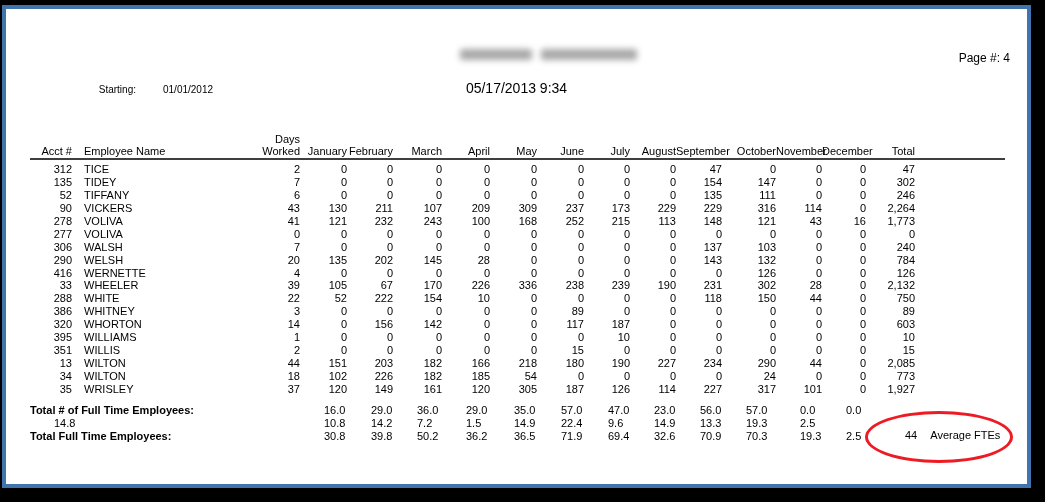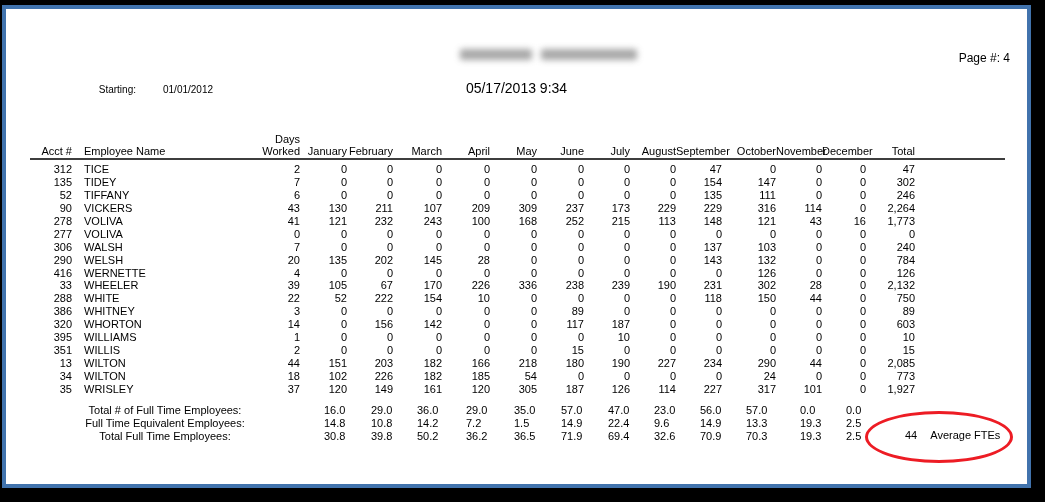--- a/index.html
+++ b/index.html
@@ -40,21 +40,21 @@
   .hcell.hname { text-align:left; padding-left:12px; }
   .hrule { width:975px; border-top:2px solid #3e3e3e; margin-top:1px; }
 
   .tbody { margin-top:3px; }
   .trow { width:885px; height:12.95px; line-height:12.95px; font-size:11px; }
   .cell { text-align:right; white-space:nowrap; }
   .cell.name { text-align:left; padding-left:12px; }
 
   .summary { margin-top:8px; }
   .srow { width:885px; height:13px; line-height:13px; font-size:11px; }
-  .slabel { text-align:center; white-space:nowrap; }
+  .slabel { text-align:left; white-space:nowrap;font-weight:bold; }
   .sval { position:relative; left:24px; }
 
   
   .avg-ellipse { position:absolute; left:859px; top:402px; width:148px; height:52px;
     border:3px solid #ed1c24; border-radius:50%; }
   .avg-text { position:absolute; left:899px; top:420px; display:flex; gap:13px;
     font-size:11px; line-height:13px; }
 </style>
 </head>
 <body>
@@ -422,21 +422,20 @@
           <div class="sval">57.0</div>
           <div class="sval">47.0</div>
           <div class="sval">23.0</div>
           <div class="sval">56.0</div>
           <div class="sval">57.0</div>
           <div class="sval">0.0</div>
           <div class="sval">0.0</div>
           <div class="sval"></div>
         </div>
         <div class="srow sgrid">
-          <div class="slabel">Full Time Equivalent Employees:</div>
           <div class="sval">14.8</div>
           <div class="sval">10.8</div>
           <div class="sval">14.2</div>
           <div class="sval">7.2</div>
           <div class="sval">1.5</div>
           <div class="sval">14.9</div>
           <div class="sval">22.4</div>
           <div class="sval">9.6</div>
           <div class="sval">14.9</div>
           <div class="sval">13.3</div>

